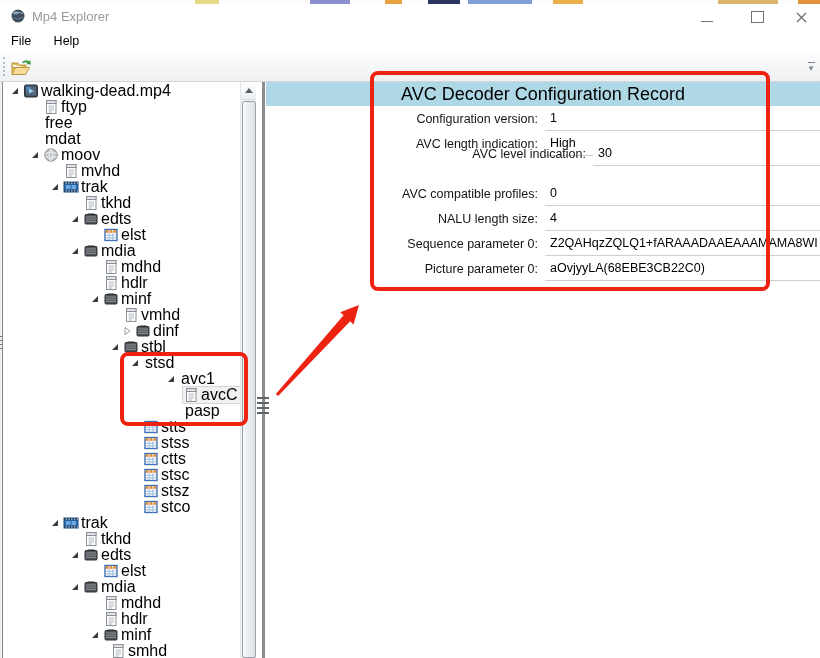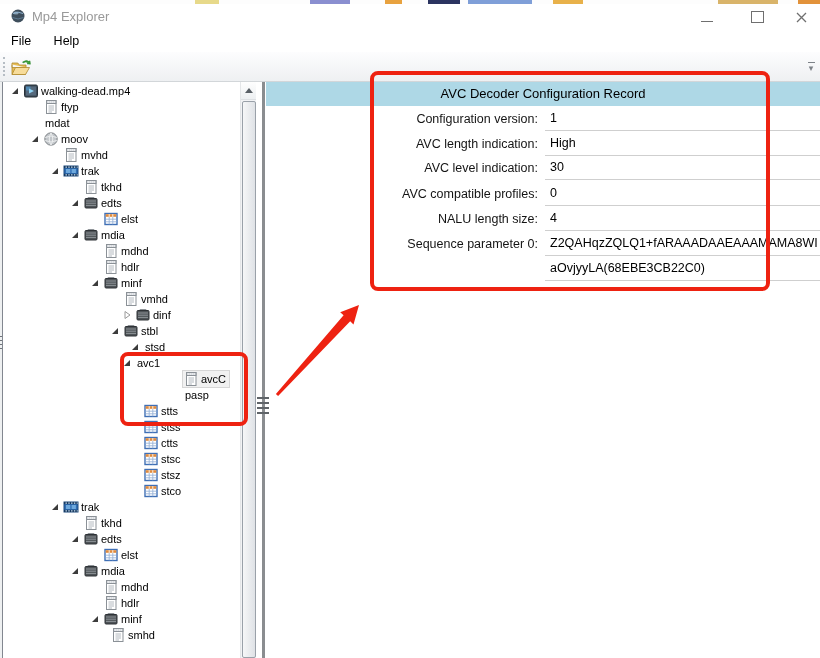--- a/index.html
+++ b/index.html
@@ -43,21 +43,21 @@
   .edge-grip{position:absolute;left:0;top:336px;width:4px;height:13px;
              background:repeating-linear-gradient(to bottom,#6f747a 0 1px,transparent 1px 4px);}
 
   
   .tree-panel{position:absolute;left:2px;top:82px;width:238px;height:576px;background:#fff;
               border-left:1px solid #828790;overflow:hidden;}
   .tree-rows{position:absolute;left:0;top:1px;right:0;bottom:0;}
   .tree-row{height:16px;display:flex;align-items:center;white-space:nowrap;}
   .expander{width:14px;height:12px;flex:0 0 14px;display:inline-flex;align-items:center;}
   .t-icon{width:16px;height:16px;flex:0 0 16px;display:inline-flex;align-items:center;justify-content:center;}
-  .t-label{font-size:11px;color:#000;line-height:16px;padding:0 3px 0 2px;}
+  .t-label{font-size:16px;color:#000;line-height:16px;padding:0 3px 0 2px;}
   .item-content{display:inline-flex;align-items:center;}
   .item-content.selected{background:#f1f1f1;outline:1px solid #d6d6d6;}
 
   
   .scrollbar{position:absolute;left:240px;top:82px;width:16px;height:576px;
              background:#f2f3f5;border-left:1px solid #e4e6e8;}
   .sb-up{position:absolute;left:0;top:0;width:16px;height:17px;
          background:linear-gradient(#fefefe,#edf0f2);border-bottom:1px solid #dde0e3;
          display:flex;align-items:center;justify-content:center;}
   .sb-thumb{position:absolute;left:1px;right:1px;top:19px;bottom:0;border-radius:2px;
@@ -65,21 +65,21 @@
 
   
   .sep-gap{position:absolute;left:256px;top:82px;width:10px;height:576px;background:#fff;}
   .sep-line{position:absolute;left:262px;top:82px;width:3px;height:576px;background:#8a8d90;}
   .splitter-grip{position:absolute;left:257px;top:397px;width:12px;height:20px;z-index:5;
                  background:repeating-linear-gradient(to bottom,#5f6468 0 2px,transparent 2px 5px);}
 
   
   .details{position:absolute;left:266px;top:82px;width:554px;height:576px;background:#fff;overflow:hidden;}
   .panel-header{position:absolute;left:0;top:0;width:100%;height:24px;line-height:24px;
-                text-align:center;font-size:13px;color:#000;background:var(--header-bg,#aed8e6);}
+                text-align:center;font-size:18px;color:#000;background:var(--header-bg,#aed8e6);}
   .field-row{position:absolute;left:0;right:0;height:24px;}
   .field-label{position:absolute;left:0;width:272px;text-align:right;font-size:12.5px;
                color:#141414;line-height:24px;}
   .field-value{position:absolute;left:279px;right:-60px;height:23px;line-height:23px;
                font-size:12.5px;color:#000;padding-left:5px;background:#fff;
                border-bottom:1px solid #cfcfcf;white-space:nowrap;overflow:hidden;}
 
   
   .anno{position:absolute;inset:0;z-index:60;pointer-events:none;}
 </style>
@@ -173,20 +173,26 @@
                 <path d="M5 3 h1 M7 3 h1 M9 3 h1 M11 3 h1" stroke="#ffffff" stroke-width="0.8"></path>
                 <path d="M5.5 7 h5.5 M5.5 9 h5.5 M5.5 11 h5.5 M5.5 13 h3.5" stroke="#b3b9bf" stroke-width="1"></path>
               </svg>
             </span>
             <span class="t-label">ftyp</span>
           </span>
         </div>
         <div class="tree-row" style="padding-left: 26px;">
           <span class="expander"></span>
           <span class="item-content">
+            <span class="t-label">free</span>
+          </span>
+        </div>
+        <div class="tree-row" style="padding-left: 26px;">
+          <span class="expander"></span>
+          <span class="item-content">
             <span class="t-label">mdat</span>
           </span>
         </div>
         <div class="tree-row" style="padding-left: 26px;">
           <span class="expander">
             <svg width="12" height="12" viewBox="0 0 12 12">
               <polygon points="9,3 9,9 3,9" fill="#3c3c3c"></polygon>
             </svg>
           </span>
           <span class="item-content">
@@ -391,21 +397,21 @@
         <div class="tree-row" style="padding-left: 126px;">
           <span class="expander">
             <svg width="12" height="12" viewBox="0 0 12 12">
               <polygon points="9,3 9,9 3,9" fill="#3c3c3c"></polygon>
             </svg>
           </span>
           <span class="item-content">
             <span class="t-label">stsd</span>
           </span>
         </div>
-        <div class="tree-row" style="padding-left: 118px;">
+        <div class="tree-row" style="padding-left: 118px; margin-left: 44px;">
           <span class="expander">
             <svg width="12" height="12" viewBox="0 0 12 12">
               <polygon points="9,3 9,9 3,9" fill="#3c3c3c"></polygon>
             </svg>
           </span>
           <span class="item-content">
             <span class="t-label">avc1</span>
           </span>
         </div>
         <div class="tree-row" style="padding-left: 166px;">
@@ -673,37 +679,38 @@
     <div class="panel-header" style="background: rgb(174, 216, 230);">AVC Decoder Configuration Record</div>
     <div id="fields">
         <div class="field-row" style="top: 25px; padding-left: 33px;">
           <div class="field-label">Configuration version:</div>
           <div class="field-value">1</div>
         </div>
         <div class="field-row" style="top: 50px;">
           <div class="field-label">AVC length indication:</div>
           <div class="field-value">High</div>
         </div>
-        <div class="field-row" style="top: 74px;">
+        <div class="field-row" style="top: 60px; margin-left: 48px;">
           <div class="field-label">AVC level indication:</div>
           <div class="field-value">30</div>
         </div>
         <div class="field-row" style="top: 100px;">
           <div class="field-label">AVC compatible profiles:</div>
           <div class="field-value">0</div>
         </div>
         <div class="field-row" style="top: 125px;">
           <div class="field-label">NALU length size:</div>
           <div class="field-value">4</div>
         </div>
         <div class="field-row" style="top: 150px;">
           <div class="field-label">Sequence parameter 0:</div>
           <div class="field-value">Z2QAHqzZQLQ1+fARAAADAAEAAAMAMA8WI</div>
         </div>
         <div class="field-row" style="top: 175px;">
+          <div class="field-label">Picture parameter 0:</div>
           <div class="field-value">aOvjyyLA(68EBE3CB22C0)</div>
         </div>
       </div>
   </div>
 
   <svg class="anno" id="anno-svg" width="820" height="658" viewBox="0 0 820 658">
       <rect x="372" y="73" width="396" height="216" rx="6" fill="none" stroke="#ee2211" stroke-width="4"></rect>
       <rect x="122" y="354" width="124" height="70" rx="6" fill="none" stroke="#ee2211" stroke-width="4"></rect>
       <polygon points="278.1,396.0 350.2,321.3 353.5,324.4 359.0,305.0 340.2,312.2 343.6,315.3 275.9,394.0" fill="#ee2211"></polygon>
     </svg>

